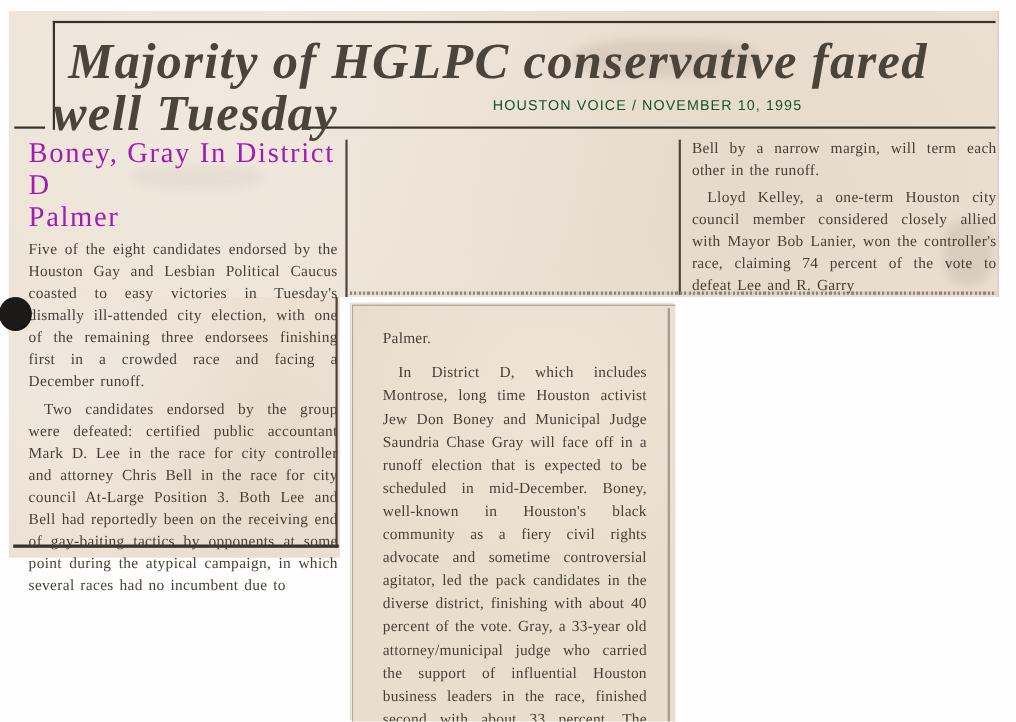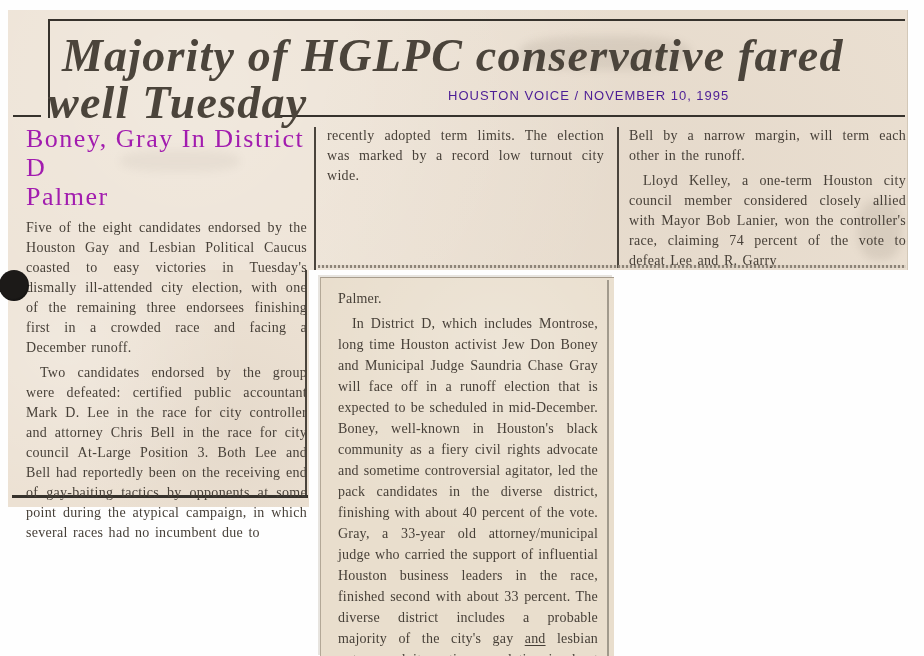--- a/index.html
+++ b/index.html
@@ -44,41 +44,41 @@
   
   .headline{
     font-family:"Liberation Serif", serif;font-style:italic;font-weight:bold;
     color:#4b443b;font-size:46px;letter-spacing:1.2px;white-space:nowrap;line-height:1;
   }
   #headline-1{left:62px;top:33px;}
   #headline-2{left:36px;top:80px;margin-left:12px;}
   #masthead{
     left:448px;top:88px;
     font-family:"Liberation Sans", sans-serif;font-size:13px;letter-spacing:1px;
-    color:#4c1d95;white-space:nowrap;
+    color:#14532d;white-space:nowrap;
   }
   
   .subhead{
     font-family:"Liberation Serif", serif;
     font-size:26px;line-height:29px;letter-spacing:1.5px;color:#a21caf;
   }
   
   .col{color:#463f37;}
   .col p{
     margin:0;font-size:14px;line-height:20px;letter-spacing:.3px;word-spacing:1.5px;
     text-align:justify;
   }
   .col p + p{margin-top:5px;}
   .col p.indent{text-indent:14px;}
   #left-col{left:26px;top:124px;width:281px;}
   #left-col .subhead{margin:0 0 7px 0;}
   #mid-col{left:327px;top:126px;width:277px;}
   #right-col{left:629px;top:126px;width:277px;}
   #insert-col{position:absolute;left:17px;top:10px;width:260px;color:#463f37;}
-  #insert-col p{margin:0;font-size:14px;line-height:21px;letter-spacing:.2px;word-spacing:1px;text-align:justify;}
+  #insert-col p{margin:10px;font-size:14px;line-height:21px;letter-spacing:.2px;word-spacing:1px;text-align:justify;}
   #insert-col p + p{margin-top:4px;}
   #insert-col p.indent{text-indent:14px;}
   .u{text-decoration:underline;text-underline-offset:2px;}
   
   #hole-punch{
     left:-1px;top:270px;width:30px;height:31px;border-radius:50%;
     background:radial-gradient(circle at 45% 45%, #1c1a18 60%, #000 100%);
   }
   .smudge{filter:blur(4px);opacity:.14;background:#7a6f60;border-radius:40%;}
   #smudge-1{left:520px;top:36px;width:170px;height:34px;}
@@ -112,21 +112,20 @@
 <div class="abs col" id="left-col">
   <div class="subhead">
     <div>Boney, Gray In District D</div>
     <div>Palmer</div>
   </div>
   <p>Five of the eight candidates endorsed by the Houston Gay and Lesbian Political Caucus coasted to easy victories in Tuesday's dismally ill-attended city election, with one of the remaining three endorsees finishing first in a crowded race and facing a December runoff.</p>
   <p class="indent">Two candidates endorsed by the group were defeated: certified public accountant Mark D. Lee in the race for city controller and attorney Chris Bell in the race for city council At-Large Position 3. Both Lee and Bell had reportedly been on the receiving end of gay-baiting tactics by opponents at some point during the atypical campaign, in which several races had no incumbent due to</p>
 </div>
 
 <div class="abs col" id="mid-col">
-  <p>recently adopted term limits. The election was marked by a record low turnout city wide.</p>
 </div>
 
 <div class="abs col" id="right-col">
   <p>Bell by a narrow margin, will term each other in the runoff.</p>
   <p class="indent">Lloyd Kelley, a one-term Houston city council member considered closely allied with Mayor Bob Lanier, won the controller's race, claiming 74 percent of the vote to defeat Lee and R. Garry</p>
 </div>
 
 <div class="abs" id="piece-b">
   <div class="inner-right-rule"></div>
   <div id="insert-col">

